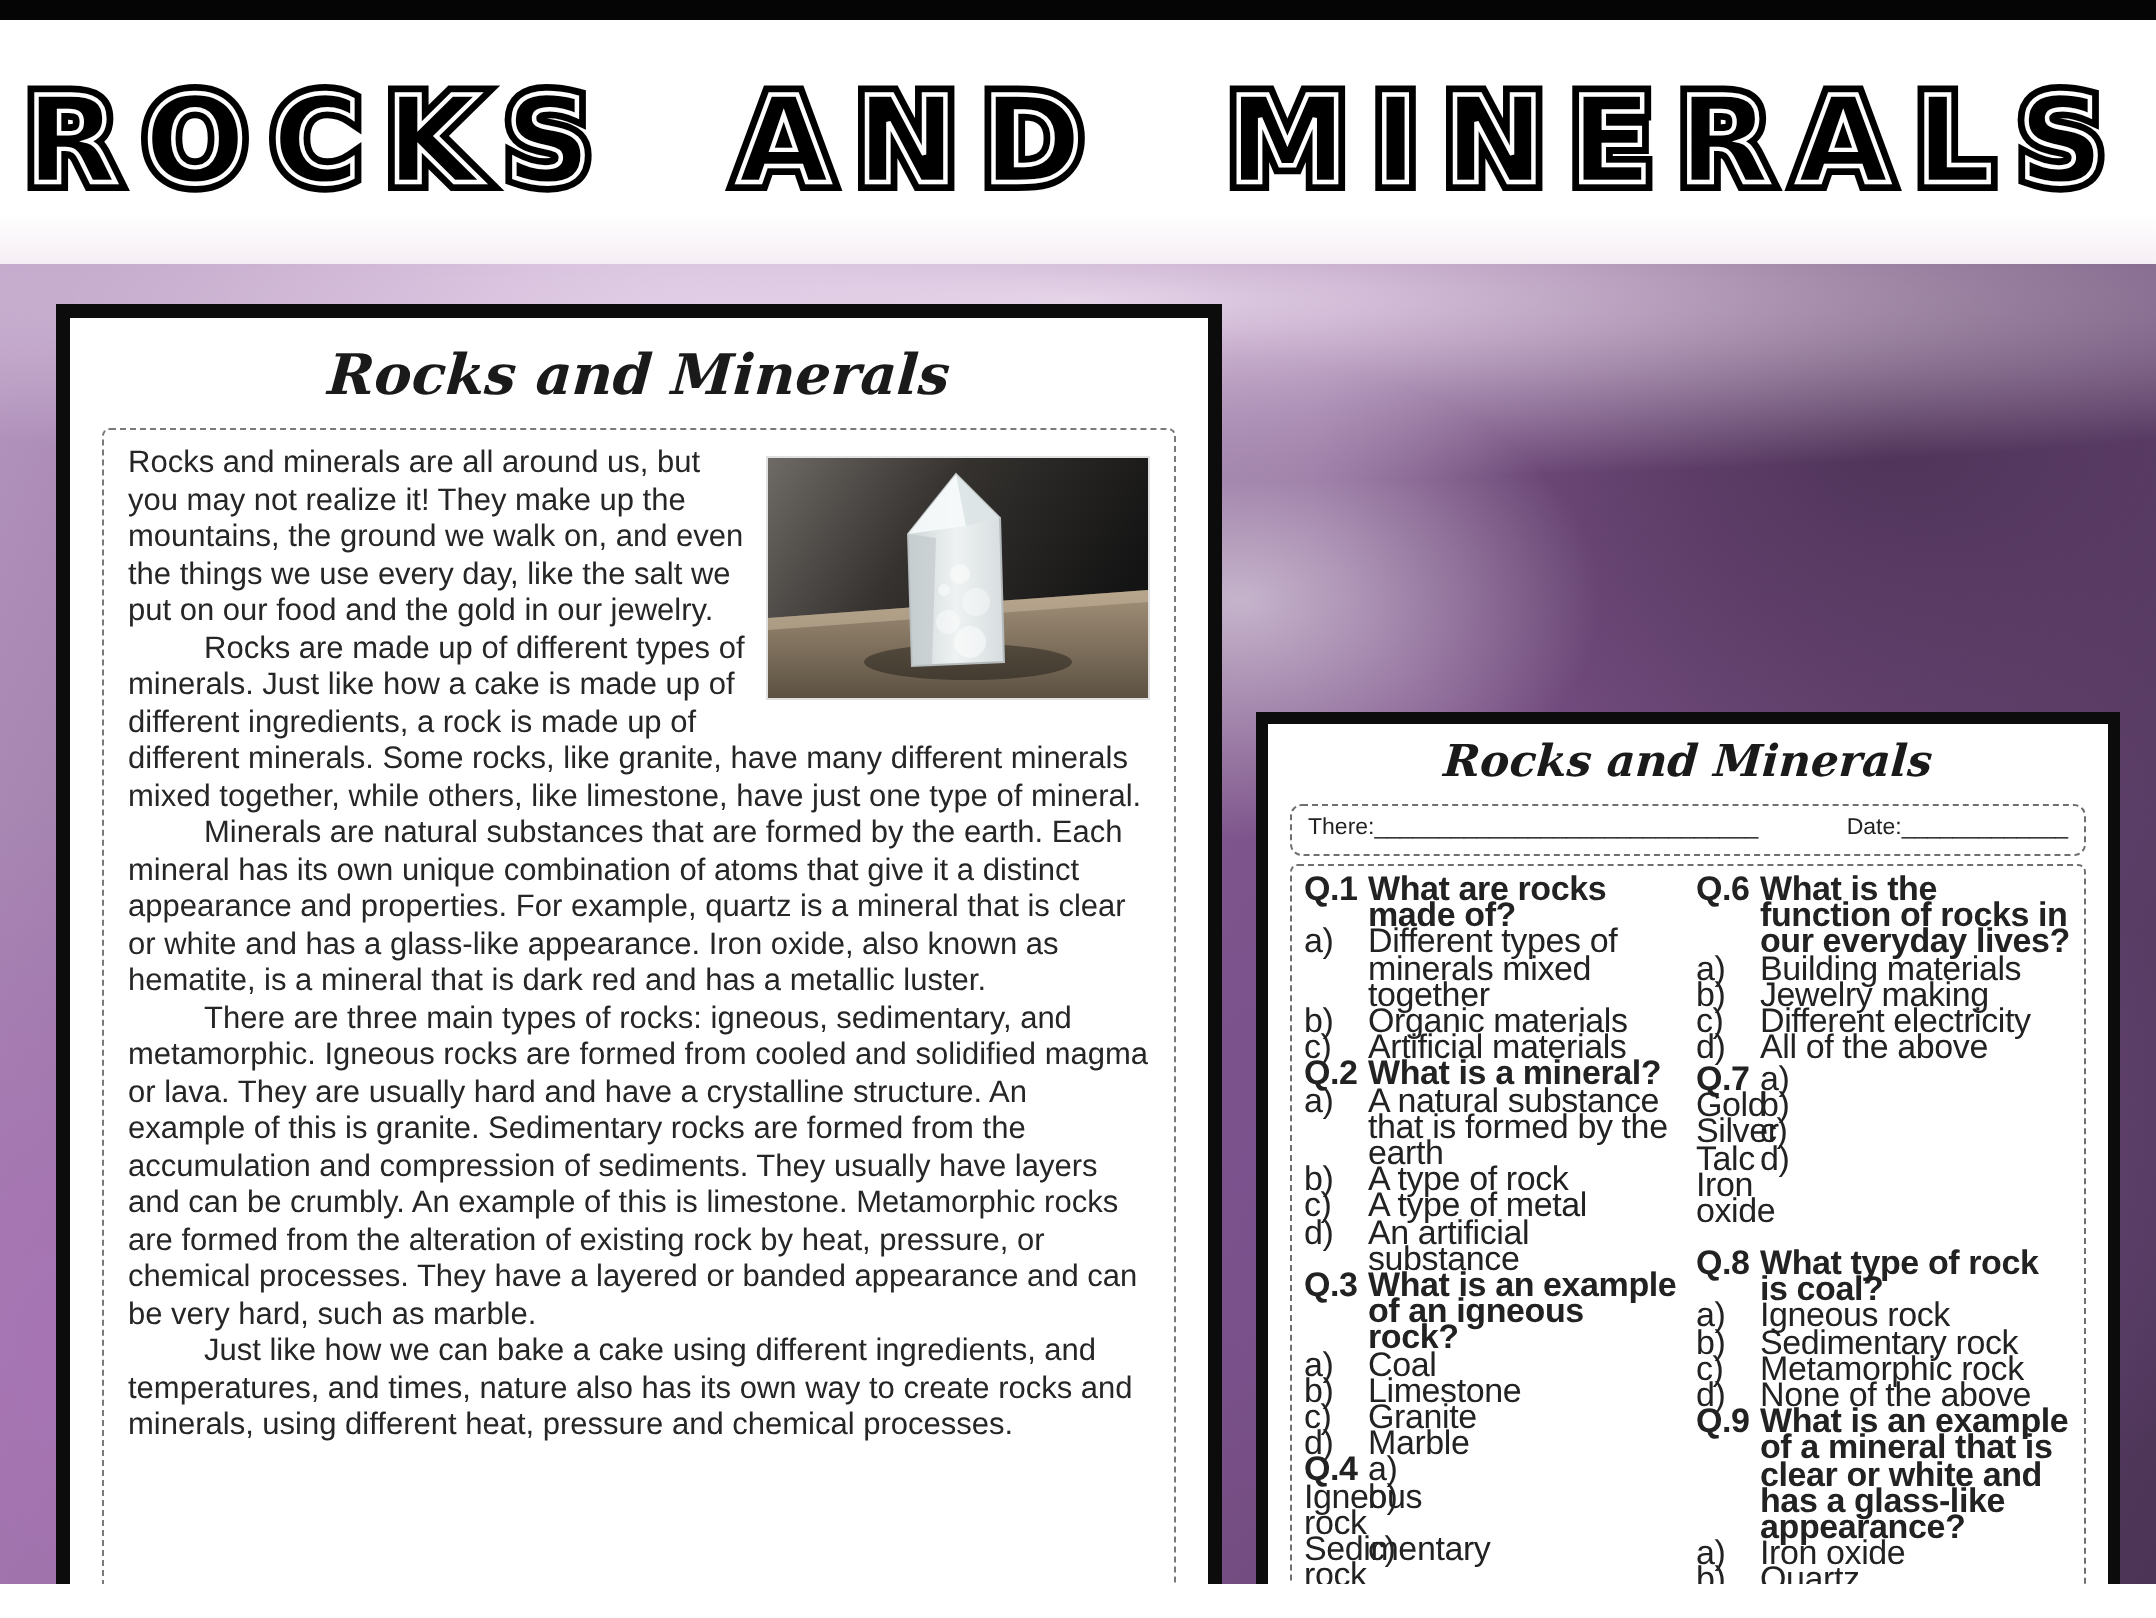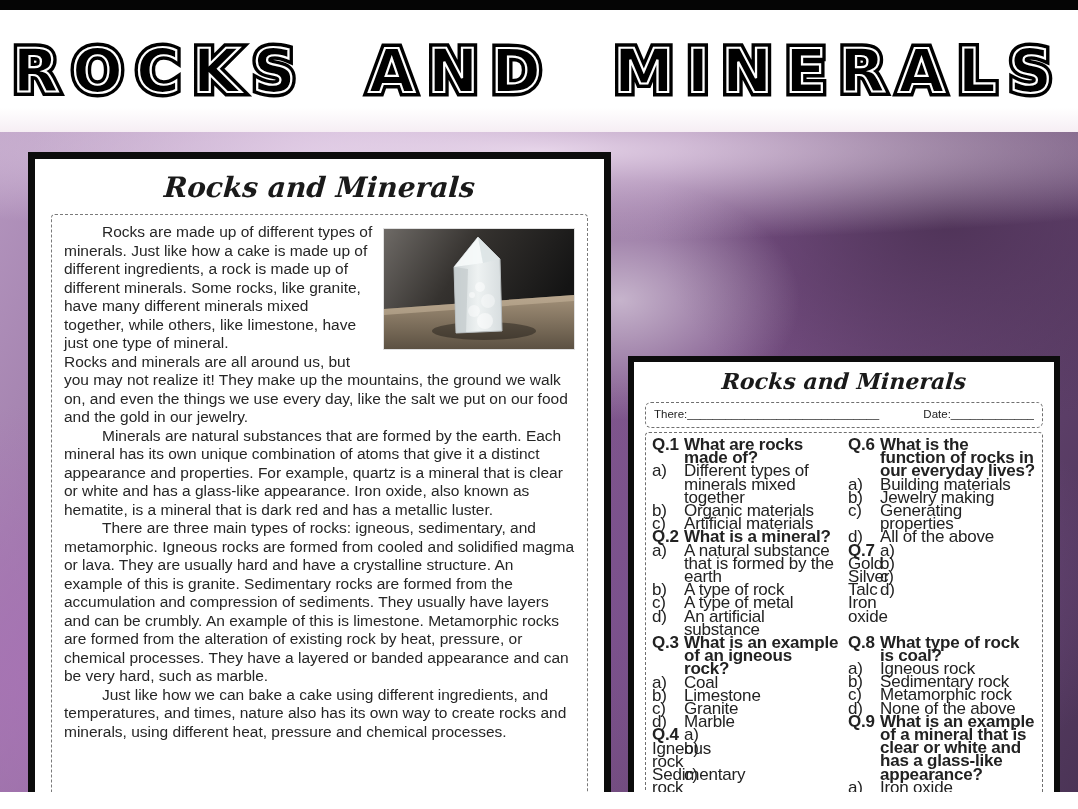--- a/index.html
+++ b/index.html
@@ -117,22 +117,22 @@
           <polygon points="70,38 94,8 99,34" fill="#f6f9f9" opacity="0.9"></polygon>
           <polygon points="99,34 94,8 116,30" fill="#dde4e6" opacity="0.9"></polygon>
           <polygon points="70,38 84,40 82,103 72,104" fill="#c3cacc" opacity="0.7"></polygon>
           <circle cx="96" cy="58" r="5" fill="#ffffff" opacity="0.5"></circle>
           <circle cx="104" cy="72" r="7" fill="#ffffff" opacity="0.4"></circle>
           <circle cx="90" cy="82" r="6" fill="#ffffff" opacity="0.45"></circle>
           <circle cx="101" cy="92" r="8" fill="#ffffff" opacity="0.5"></circle>
           <circle cx="88" cy="66" r="3" fill="#ffffff" opacity="0.5"></circle>
         </svg>
 
-      <p class="para indent">Rocks are made up of different types of minerals. Just like how a cake is made up of different ingredients, a rock is made up of different minerals. Some rocks, like granite, have many different minerals mixed together, while others, like limestone, have just one type of mineral.</p>
-          <p class="para">Rocks and minerals are all around us, but you may not realize it! They make up the mountains, the ground we walk on, and even the things we use every day, like the salt we put on our food and the gold in our jewelry.</p>
+      <p class="para">Rocks and minerals are all around us, but you may not realize it! They make up the mountains, the ground we walk on, and even the things we use every day, like the salt we put on our food and the gold in our jewelry.</p>
+          <p class="para indent">Rocks are made up of different types of minerals. Just like how a cake is made up of different ingredients, a rock is made up of different minerals. Some rocks, like granite, have many different minerals mixed together, while others, like limestone, have just one type of mineral.</p>
           <p class="para indent">Minerals are natural substances that are formed by the earth. Each mineral has its own unique combination of atoms that give it a distinct appearance and properties. For example, quartz is a mineral that is clear or white and has a glass-like appearance. Iron oxide, also known as hematite, is a mineral that is dark red and has a metallic luster.</p>
           <p class="para indent">There are three main types of rocks: igneous, sedimentary, and metamorphic. Igneous rocks are formed from cooled and solidified magma or lava. They are usually hard and have a crystalline structure. An example of this is granite. Sedimentary rocks are formed from the accumulation and compression of sediments. They usually have layers and can be crumbly. An example of this is limestone. Metamorphic rocks are formed from the alteration of existing rock by heat, pressure, or chemical processes. They have a layered or banded appearance and can be very hard, such as marble.</p>
           <p class="para indent">Just like how we can bake a cake using different ingredients, and temperatures, and times, nature also has its own way to create rocks and minerals, using different heat, pressure and chemical processes.</p>
         </div>
     </div>
   </div>
 
   <div class="page page-right">
     <div class="script-title worksheet-title">Rocks and Minerals</div>
     <div class="name-box">
@@ -193,21 +193,21 @@
         </div>
       <div class="qcol qcol-2">
           <div class="qblock">
             <div class="qnum">Q.6</div>
             <div class="qtext">What is the function of rocks in our everyday lives?</div>
             <div class="optkey">a)</div>
             <div class="opttext">Building materials</div>
             <div class="optkey">b)</div>
             <div class="opttext">Jewelry making</div>
             <div class="optkey">c)</div>
-            <div class="opttext">Generating properties</div>
+            <div class="opttext">Different electricity</div>
             <div class="optkey">d)</div>
             <div class="opttext">All of the above</div>
           </div>
           <div class="qblock">
             <div class="qnum">Q.7</div>
             <div class="optkey">a)</div>
             <div class="opttext">Gold</div>
             <div class="optkey">b)</div>
             <div class="opttext">Silver</div>
             <div class="optkey">c)</div>

